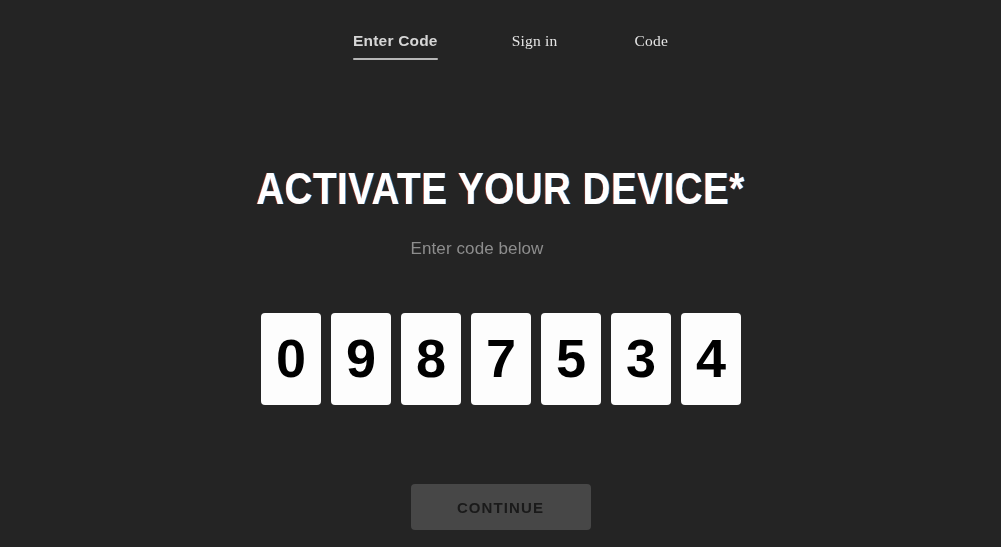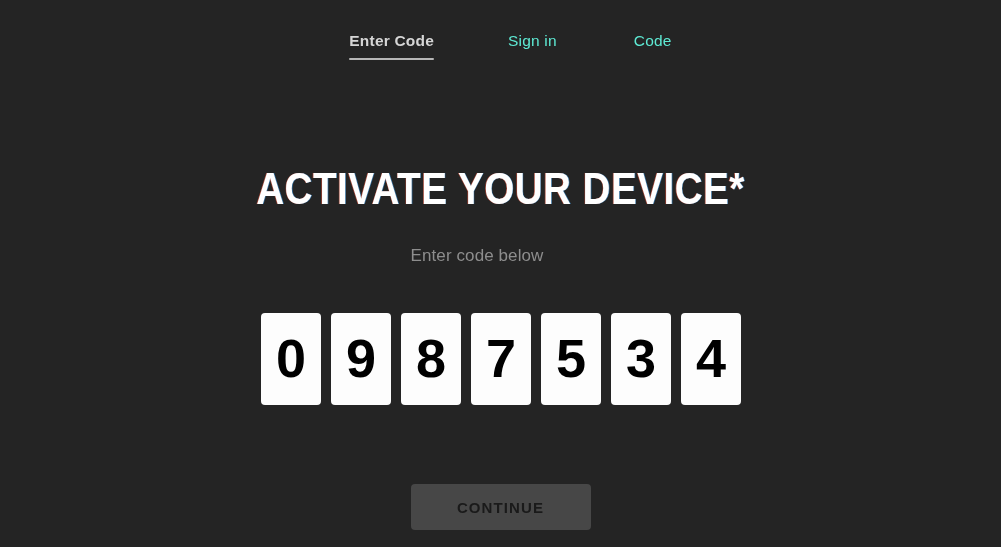--- a/index.html
+++ b/index.html
@@ -35,22 +35,23 @@
   .nav-item {
     font-size: 15.5px;
     line-height: 1;
     letter-spacing: 0.2px;
     padding-top: 33px;
     text-align: center;
     white-space: nowrap;
     user-select: none;
   }
   .nav-item.inactive {
-    color: #5eead4;
+    color: #e5e5e5;
     font-weight: 400;
+    font-family: Liberation Serif, serif;
   }
   .nav-item.active {
     color: #d6d6d6;
     font-weight: 700;
   }
   .nav-item .lbl { display: block; }
   .nav-item.active .underline {
     display: block;
     height: 2px;
     background: #b6b6b6;
@@ -75,21 +76,21 @@
     transform: scaleX(0.86);
     transform-origin: center center;
     text-shadow: -0.8px 0 rgba(255,90,60,0.55), 0.8px 0 rgba(60,170,255,0.55);
     white-space: nowrap;
     user-select: none;
   }
 
   
   .subtitle {
     position: absolute;
-    top: 246px;
+    top: 239px;
     left: 0;
     width: 954px;
     text-align: center;
     font-size: 17px;
     color: #8d8d8d;
     letter-spacing: 0.1px;
     user-select: none;
   }
 
   

